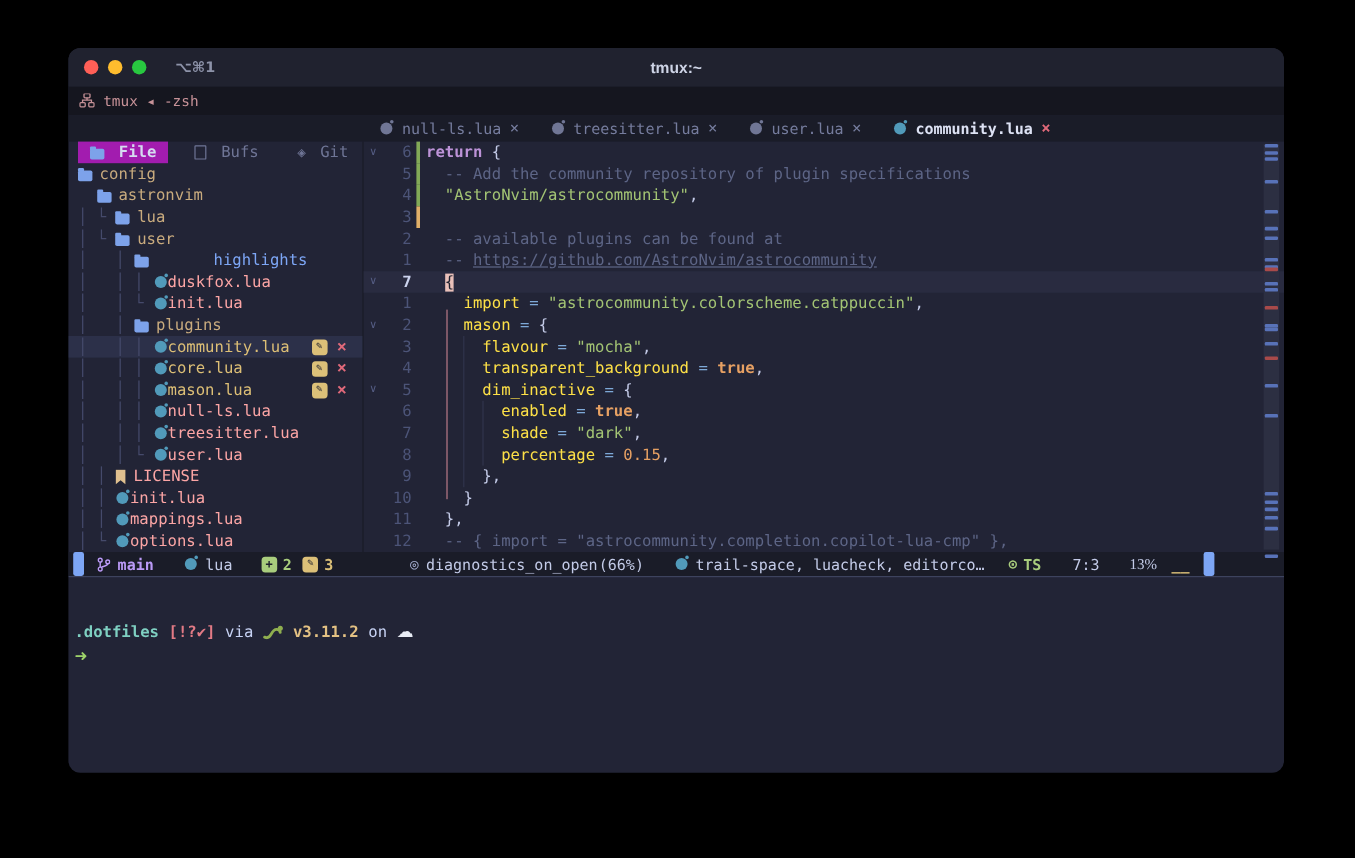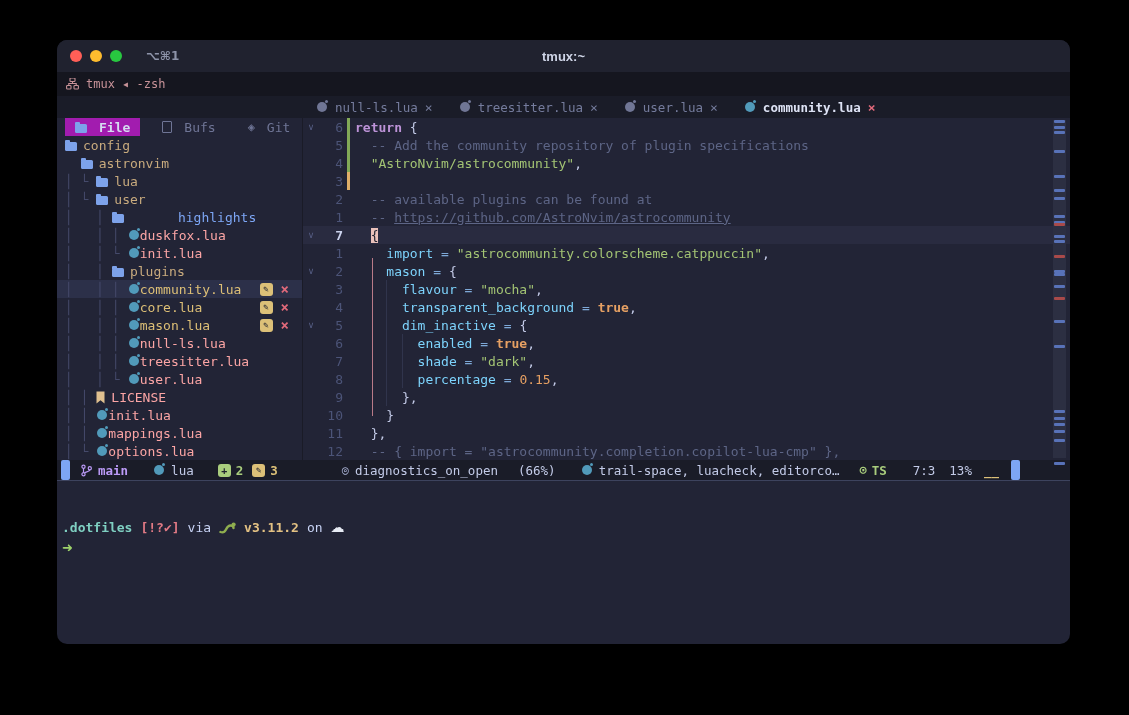--- a/index.html
+++ b/index.html
@@ -50,21 +50,21 @@
   .crow{height:18px;display:flex;align-items:center;position:relative;z-index:1;}
   .crow.cur{background:#292b40;}
   .fold{width:16px;text-align:center;color:#565e85;font-size:9px;font-family:"DejaVu Sans",sans-serif;}
   .lnum{width:24px;text-align:right;color:#4c5478;}
   .lnum.cur{color:#ccd3ee;font-weight:700;}
   .sign{width:12px;height:18px;position:relative;}
   .sign .bar{position:absolute;left:4px;top:0;width:3px;height:18px;}
   .bar.green{background:#82a957;} .bar.orange{background:#e0af68;}
   .codetext{white-space:pre;}
   .kw{color:#bd93d8;font-weight:700;} .p{color:#c4cbe8;} .cm{color:#5d6586;} .str{color:#a3c474;}
-  .id{color:#7dd3fc;} .op{color:#7ea9d8;} .bool{color:#e6a063;font-weight:700;} .num{color:#e6a063;}
+  .id{color:#fde047;} .op{color:#7ea9d8;} .bool{color:#e6a063;font-weight:700;} .num{color:#e6a063;}
   .pl{color:#c4cbe8;} .link{color:#5d6586;text-decoration:underline;}
   .cursorblk{background:#eac1ba;color:#20222f;}
   .scopeline{position:absolute;left:69px;top:140px;height:158px;width:1px;background:#b97a88;z-index:0;}
   .iguide{position:absolute;width:1px;background:#30344c;z-index:0;}
   .minimap{position:absolute;top:2px;bottom:2px;right:4px;width:13px;background:#2c2f42;z-index:2;}
   .mark{position:absolute;left:1px;right:1px;height:3px;border-radius:1px;}
   .mark.b{background:#5872b8;} .mark.r{background:#a84a4a;}
   
   .statusline{height:20px;background:#1a1c28;display:flex;align-items:center;font-size:12.5px;color:#c3cbe8;white-space:nowrap;}
   .sblock{width:9px;height:20px;background:#7da6f5;border-radius:2px;}
@@ -422,27 +422,27 @@
       </svg>
       <span class="st-branch" style="margin-left:6px;">main</span>
       <span class="icon icon-lua" style="margin-left:26px;margin-right:0;"></span>
       <span style="margin-left:7px;">lua</span>
       <span class="sq-badge sq-green" style="margin-left:24px;">+</span>
       <span class="st-green" style="margin-left:5px;">2</span>
       <span class="sq-badge sq-yellow" style="margin-left:9px;">✎</span>
       <span class="st-yellow" style="margin-left:5px;">3</span>
       <span class="glyph" style="margin-left:64px;color:#aab3d6;">◎</span>
       <span style="margin-left:6px;">diagnostics_on_open</span>
-      <span style="margin-left:20px;">(66%)</span>
+      <span style="margin-left:1px;">(66%)</span>
       <span class="icon icon-lua" style="margin-left:26px;margin-right:0;"></span>
       <span style="margin-left:7px;">trail-space, luacheck, editorco…</span>
       <span class="glyph st-green" style="margin-left:20px;">⊙</span>
       <span class="st-green" style="margin-left:5px;">TS</span>
       <span style="margin-left:26px;">7:3</span>
-      <span style="margin-left:14px;">13%</span>
+      <span style="margin-left:25px;font-family:Liberation Serif, serif;">13%</span>
       <span class="st-yellow" style="margin-left:12px;">__</span>
       <span class="sblock" style="margin-left:12px;margin-right:17px;"></span>
     </div>
 
     <div class="pane-sep"></div>
 
     <div class="shell">
       <div>
         <span class="sh-dir w">.dotfiles</span><span class="sh-git w">[!?✔]</span><span class="w">via</span><svg width="17" height="13" viewBox="0 0 17 13" style="vertical-align:-2px;margin-right:8px;">
             <path d="M1.5 11 C4 12 6 10.5 7 8.5 C8 6.5 9 4.5 11.5 4.5 C13.5 4.5 14.5 5.5 14.5 7" fill="none" stroke="#8fae4f" stroke-width="2.4" stroke-linecap="round"></path>

